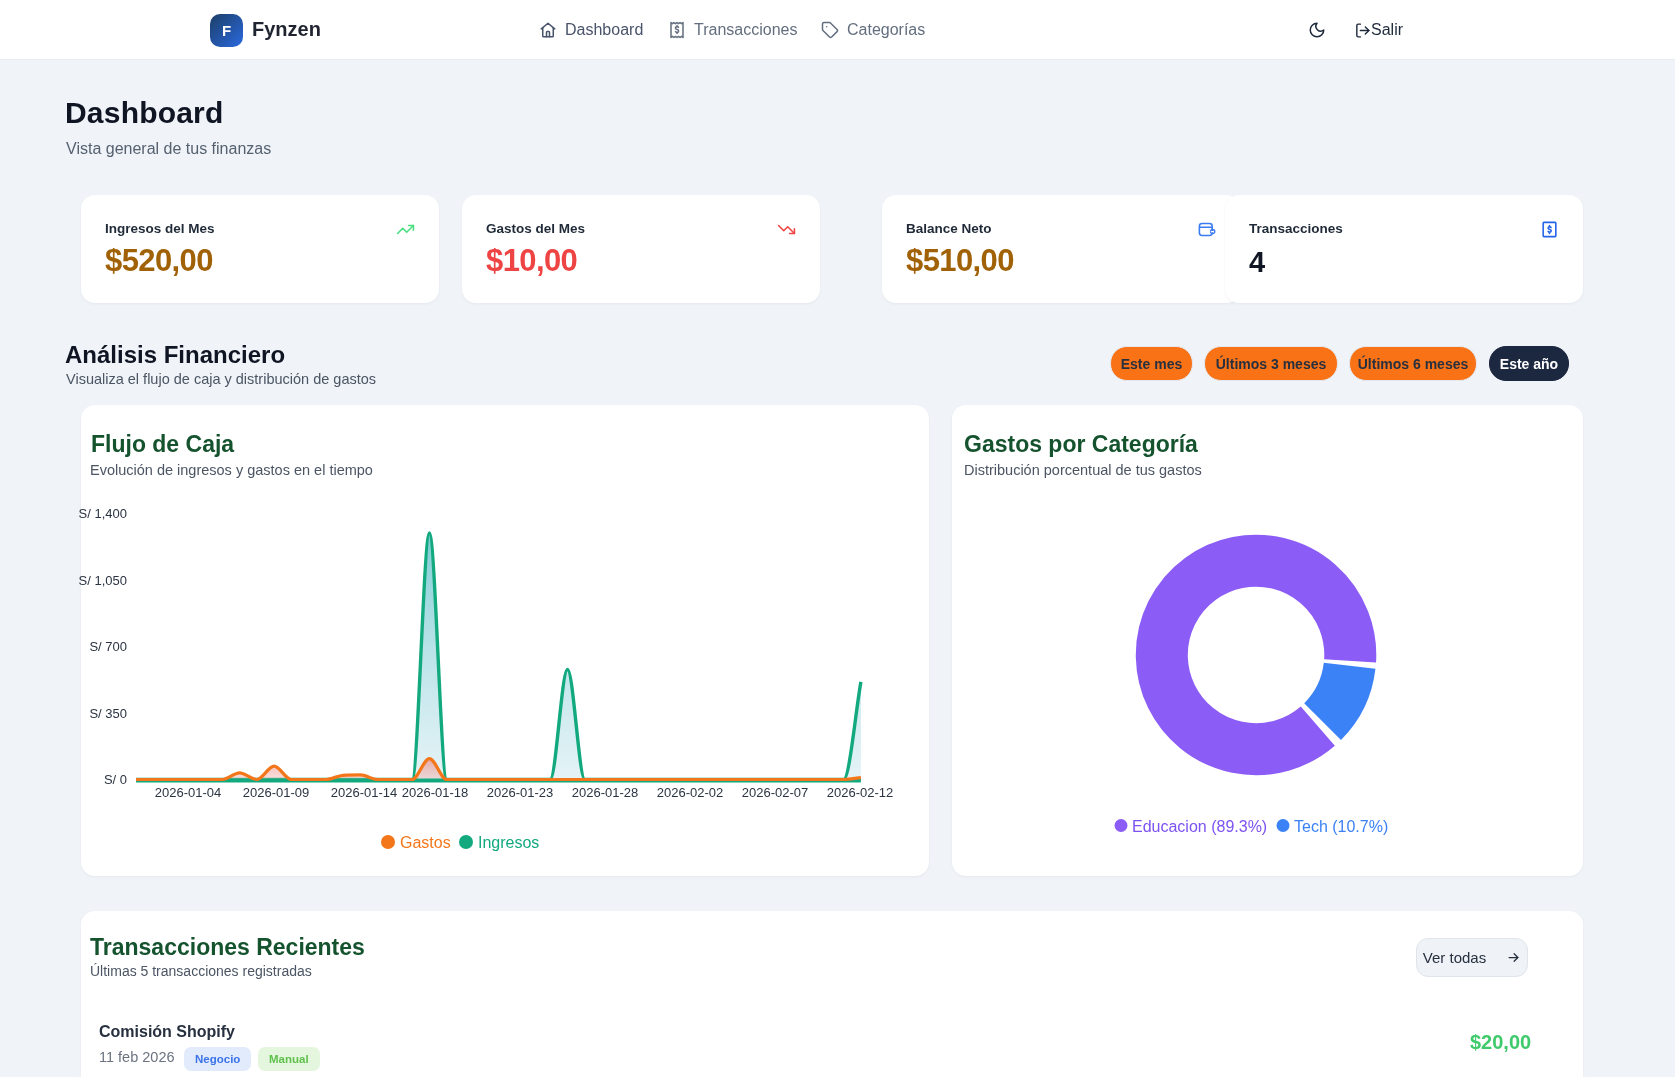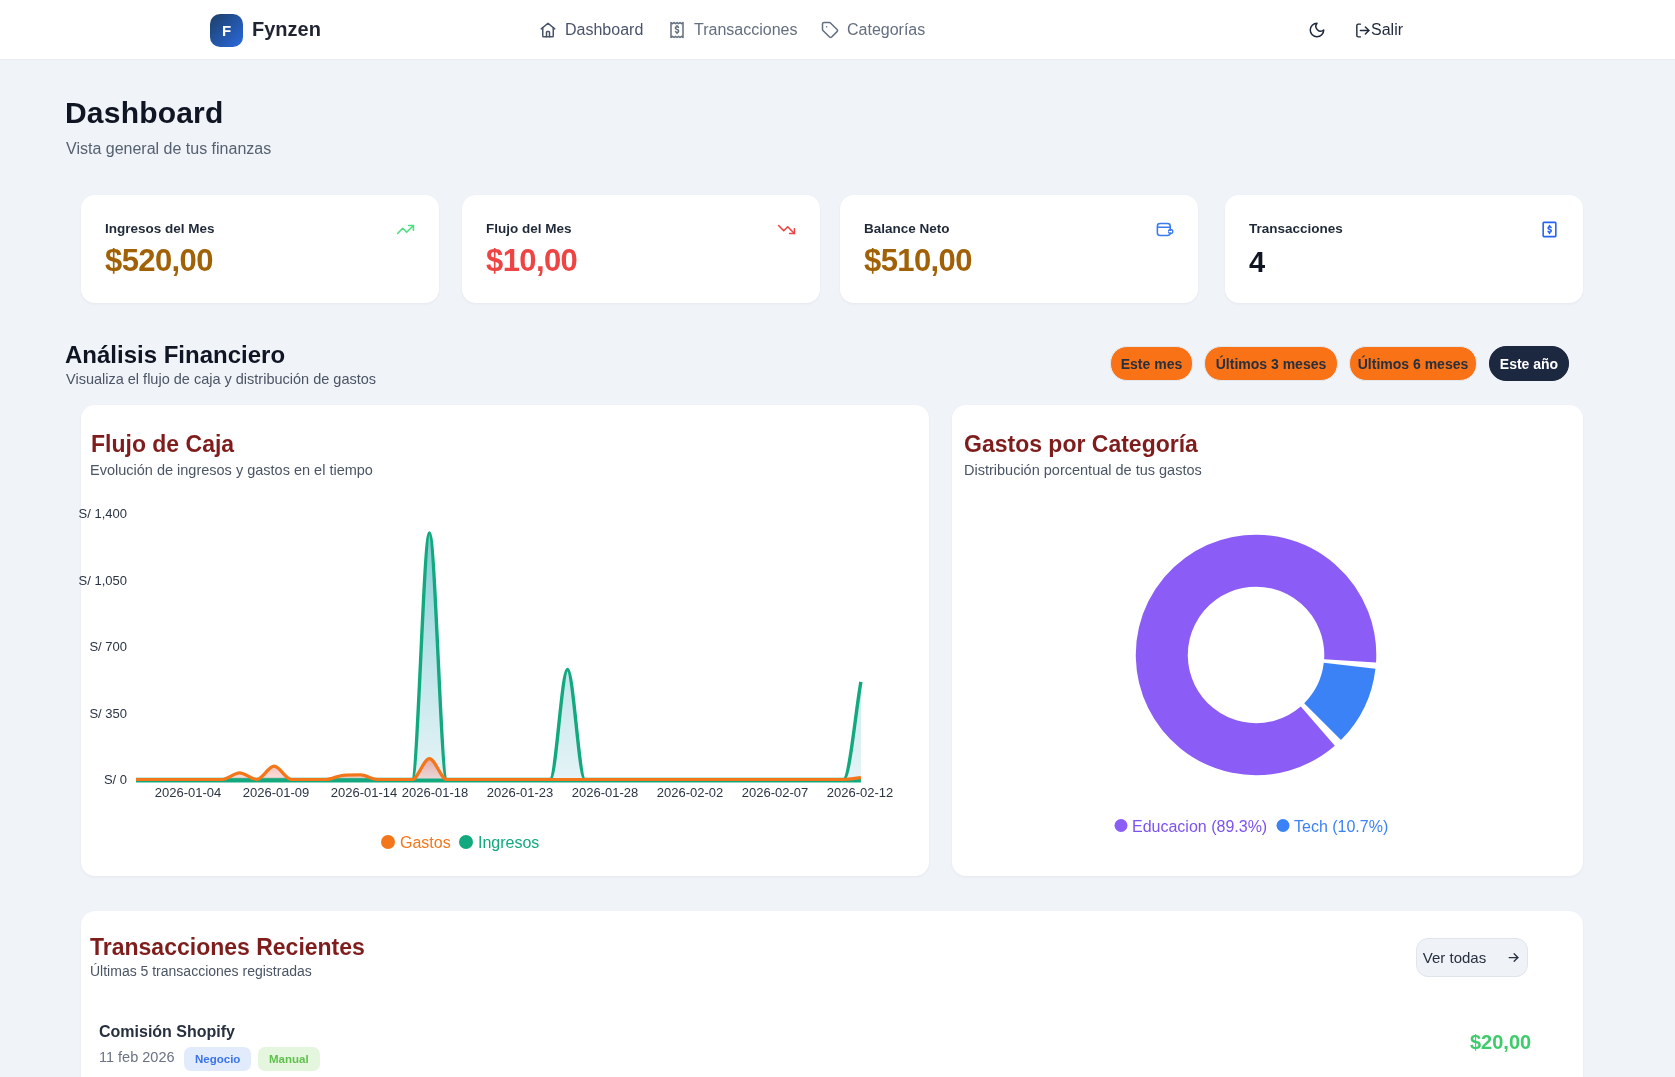--- a/index.html
+++ b/index.html
@@ -21,21 +21,21 @@
   .sub1 { position:absolute; left:66px; top:140px; font-size:16px; color:#566170; }
   
   .card { position:absolute; background:#fff; border-radius:14px; box-shadow:0 1px 3px rgba(15,23,42,.05);margin-left:14px; }
   .stat { top:195px; width:358px; height:108px; }
   .stat .t { position:absolute; left:24px; top:26px; font-size:13.5px; font-weight:bold; color:#1f2937; }
   .stat .ic { position:absolute; right:24px; top:25px; }
   .stat .v { position:absolute; left:24px; top:48px; font-size:31px; font-weight:bold; letter-spacing:-0.6px; }
   .green { color:#a16207; } .red { color:#ef4444; } .dark { color:#101624; }
   
   .h2 { font-size:24px; font-weight:bold; color:#0f1523; }
-  .h2c { font-size:23px; font-weight:bold; color:#7f1d1d; }
+  .h2c { font-size:23px; font-weight:bold; color:#14532d; }
   .sub2 { font-size:14.5px; color:#4b5563; }
   .pill { position:absolute; top:346px; height:35px; border-radius:17px; background:#f97316; border:1px solid #e3e8ef;
           font-size:14px; font-weight:bold; color:#27303f; display:flex; align-items:center; justify-content:center; padding-top:1px; }
   .pill.on { background:#1c2740; color:#fff; border-color:#1c2740; }
 </style>
 </head>
 <body>
 
 <div class="header">
   <div class="logo">F</div>
@@ -83,28 +83,28 @@
 
 <div class="card stat" style="left:67px;">
   <div class="t">Ingresos del Mes</div>
   <div class="ic"><svg width="19" height="19" viewBox="0 0 24 24" fill="none" stroke="#4ade80" stroke-width="2" stroke-linecap="round" stroke-linejoin="round">
         <path d="M22 7l-8.5 8.5-5-5L2 17"></path>
         <path d="M16 7h6v6"></path>
       </svg></div>
   <div class="v green">$520,00</div>
 </div>
 <div class="card stat" style="left:448px;">
-  <div class="t">Flujo del Mes</div>
+  <div class="t">Gastos del Mes</div>
   <div class="ic"><svg width="19" height="19" viewBox="0 0 24 24" fill="none" stroke="#ef4444" stroke-width="2" stroke-linecap="round" stroke-linejoin="round">
         <path d="M22 17l-8.5-8.5-5 5L2 7"></path>
         <path d="M16 17h6v-6"></path>
       </svg></div>
   <div class="v red">$10,00</div>
 </div>
-<div class="card stat" style="left:826px;">
+<div class="card stat" style="left:868px;">
   <div class="t">Balance Neto</div>
   <div class="ic"><svg width="19" height="19" viewBox="0 0 24 24" fill="none" stroke="#3b7cf0" stroke-width="2" stroke-linecap="round" stroke-linejoin="round">
         <rect x="3" y="4.5" width="16.2" height="15" rx="3.4"></rect>
         <path d="M4 9.2h15"></path>
         <circle cx="19.8" cy="14.6" r="2.5"></circle>
         <path d="M18 14.6h2.8" stroke="#fff" stroke-width="1.6"></path>
       </svg></div>
   <div class="v green">$510,00</div>
 </div>
 <div class="card stat" style="left:1211px;">

